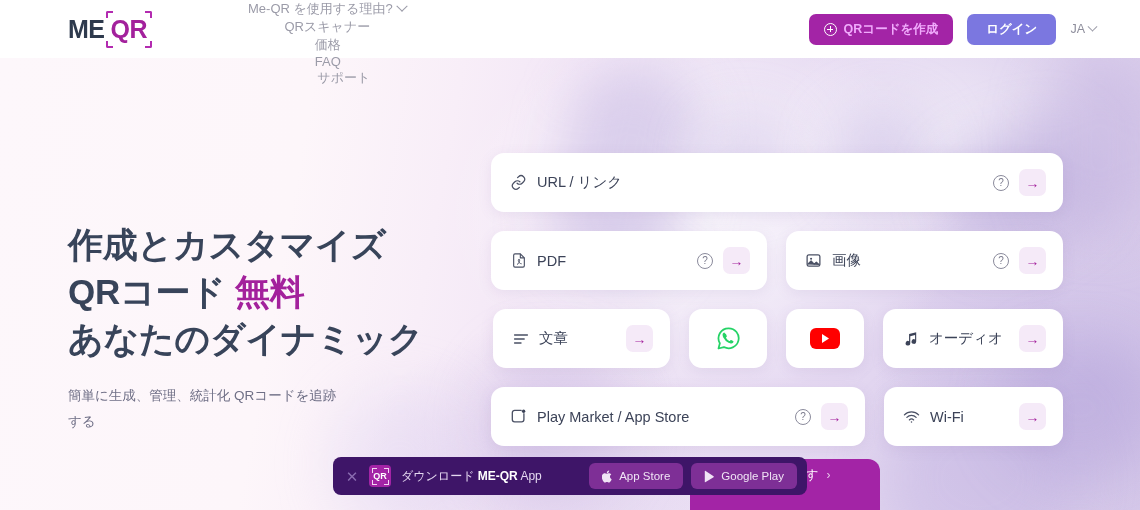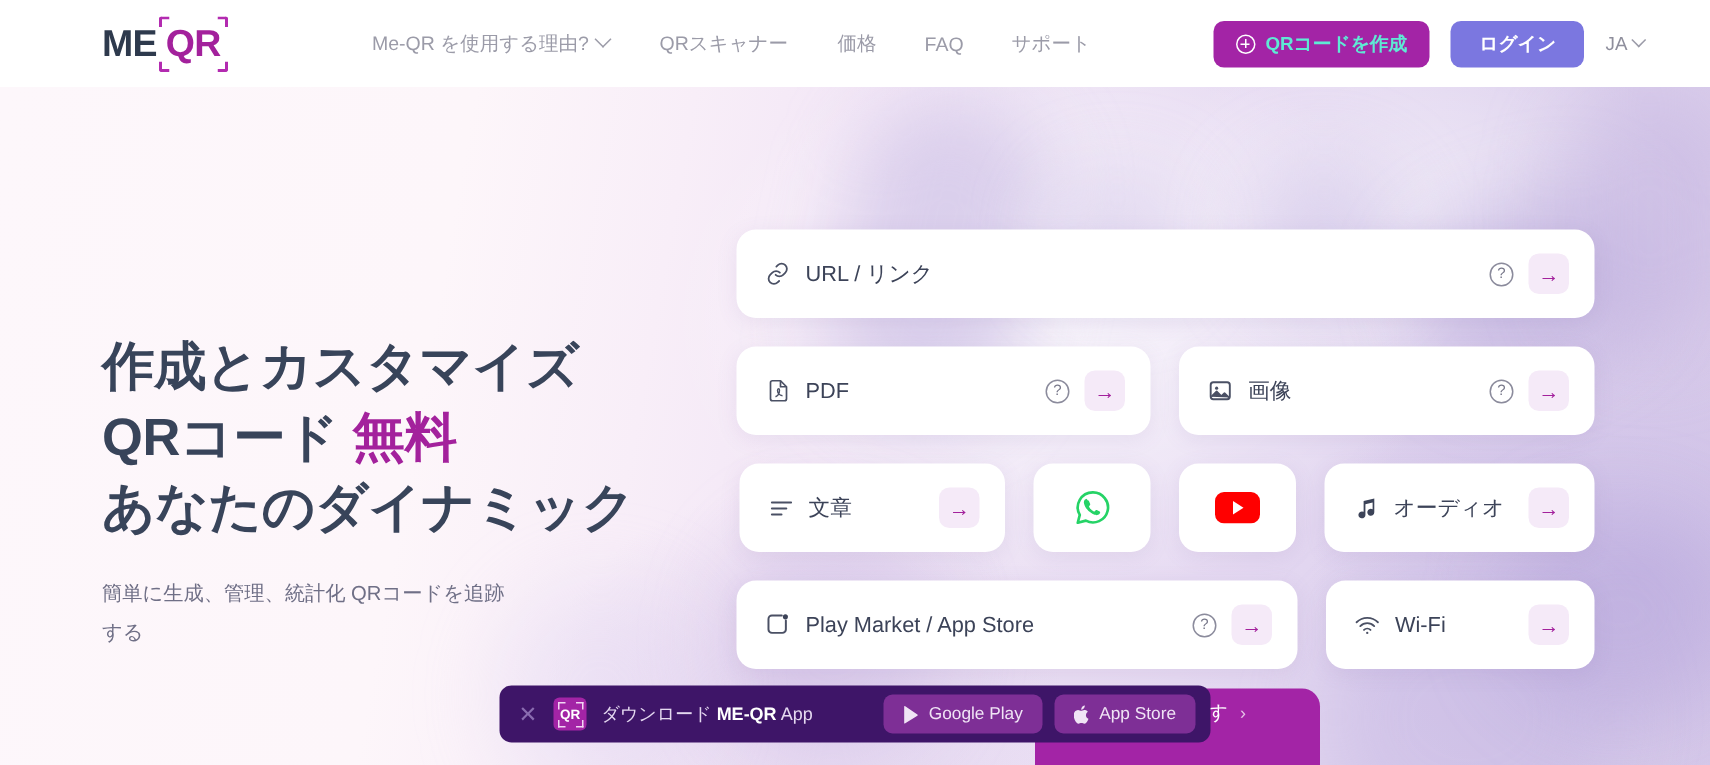--- a/index.html
+++ b/index.html
@@ -56,34 +56,34 @@
   .logo { position: absolute; left: 68px; top: 13px; display: flex; align-items: center; height: 32px; }
   .logo-me { font-size: 25px; font-weight: 800; color: #2e3a4d; letter-spacing: -0.5px; line-height: 1; }
   .logo-qr-wrap { position: relative; margin-left: 1px; padding: 0 5px; }
   .logo-qr { font-size: 25px; font-weight: 800; color: #a3219c; letter-spacing: -0.5px; line-height: 1; }
   .brk { position: absolute; width: 7px; height: 7px; border-color: #b32bb0; border-style: solid; border-width: 0; }
   .brk.tl { top: -6px; left: 0;   border-top-width: 2.5px; border-left-width: 2.5px;  border-top-left-radius: 2px; }
   .brk.tr { top: -6px; right: 0;  border-top-width: 2.5px; border-right-width: 2.5px; border-top-right-radius: 2px; }
   .brk.bl { bottom: -6px; left: 0;  border-bottom-width: 2.5px; border-left-width: 2.5px;  border-bottom-left-radius: 2px; }
   .brk.br { bottom: -6px; right: 0; border-bottom-width: 2.5px; border-right-width: 2.5px; border-bottom-right-radius: 2px; }
 
-  .nav { position: absolute; left: 248px; top: 0; height: 58px; display: flex; align-items: center; gap: 0; }
+  .nav { position: absolute; left: 248px; top: 0; height: 58px; display: flex; align-items: center; gap: 0; flex-direction: column; }
   .nav-item {
     font-size: 13px; color: #9b9ba8; white-space: nowrap;
     display: flex; align-items: center; gap: 5px; cursor: pointer;
   }
   .nav-gap-1 { margin-right: 34px; }
   .nav-gap-2 { margin-right: 33px; }
   .nav-gap-3 { margin-right: 32px; }
   .nav-gap-4 { margin-right: 32px; }
   .chev { display: inline-block; width: 8px; height: 8px; border-right: 1.4px solid #9b9ba8; border-bottom: 1.4px solid #9b9ba8; transform: rotate(45deg) translate(-2px,-2px); }
 
   .actions { position: absolute; right: 44px; top: 0; height: 58px; display: flex; align-items: center; gap: 14px; }
   .btn-create {
-    background: #a324a6; color: #5eead4; border: none; border-radius: 7px;
+    background: #a324a6; color: #f0abfc; border: none; border-radius: 7px;
     height: 31px; padding: 0 15px; font-size: 12.5px; font-weight: 700;
     display: flex; align-items: center; gap: 7px; cursor: pointer;
     font-family: inherit; white-space: nowrap;
   }
   .plus-circle {
     width: 13px; height: 13px; border: 1.4px solid #fff; border-radius: 50%;
     position: relative; flex: 0 0 auto;
   }
   .plus-circle::before, .plus-circle::after {
     content: ''; position: absolute; background: #fff;
@@ -405,27 +405,27 @@
     <span class="qr-badge">
       <span class="bk tl"></span>
         <span class="bk tr"></span>
         <span class="bk bl"></span>
         <span class="bk br"></span>
       <span>QR</span>
     </span>
     <span class="banner-text"><span>ダウンロード </span><b>ME-QR</b><span> App</span></span>
     <span class="store-btns">
       <span class="store-btn">
+        <svg width="11" height="13" viewBox="0 0 14 17" fill="#f0e4f5">
+            <path d="M10.2 8.9c0-2 1.6-2.9 1.7-3-1-1.4-2.4-1.6-2.9-1.6-1.2-.1-2.4.7-3 .7s-1.6-.7-2.6-.7c-1.3 0-2.6.8-3.2 2-1.4 2.4-.4 6 1 8 .7 1 1.5 2 2.5 2s1.4-.6 2.6-.6 1.5.6 2.6.6 1.8-1 2.4-2c.8-1.1 1.1-2.2 1.1-2.3-.1 0-2.2-.8-2.2-3.1zM8.4 2.9c.5-.6.9-1.5.8-2.4-.8 0-1.8.5-2.3 1.2-.5.6-.9 1.5-.8 2.4.9.1 1.8-.5 2.3-1.2z"></path>
+          </svg>
+        <span>App Store</span>
+      </span>
+      <span class="store-btn">
         <svg width="11" height="13" viewBox="0 0 14 16" fill="#f0e4f5">
             <path d="M1 1.1v13.8c0 .4.3.7.6.5l10.6-6.6c.4-.2.4-.8 0-1L1.6.6C1.3.4 1 .7 1 1.1z"></path>
           </svg>
         <span>Google Play</span>
       </span>
-      <span class="store-btn">
-        <svg width="11" height="13" viewBox="0 0 14 17" fill="#f0e4f5">
-            <path d="M10.2 8.9c0-2 1.6-2.9 1.7-3-1-1.4-2.4-1.6-2.9-1.6-1.2-.1-2.4.7-3 .7s-1.6-.7-2.6-.7c-1.3 0-2.6.8-3.2 2-1.4 2.4-.4 6 1 8 .7 1 1.5 2 2.5 2s1.4-.6 2.6-.6 1.5.6 2.6.6 1.8-1 2.4-2c.8-1.1 1.1-2.2 1.1-2.3-.1 0-2.2-.8-2.2-3.1zM8.4 2.9c.5-.6.9-1.5.8-2.4-.8 0-1.8.5-2.3 1.2-.5.6-.9 1.5-.8 2.4.9.1 1.8-.5 2.3-1.2z"></path>
-          </svg>
-        <span>App Store</span>
-      </span>
     </span>
   </div>
 
 </div>
 
 </body></html>

